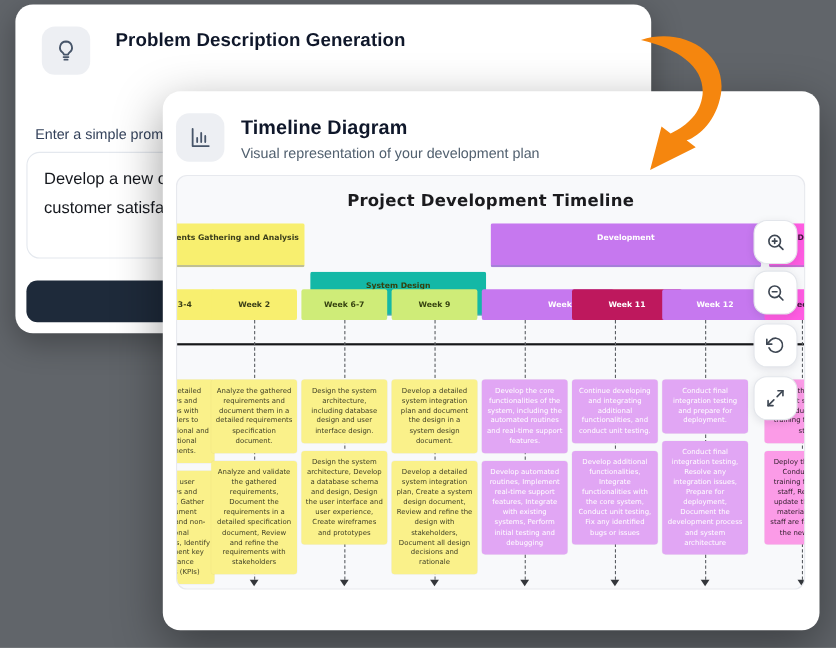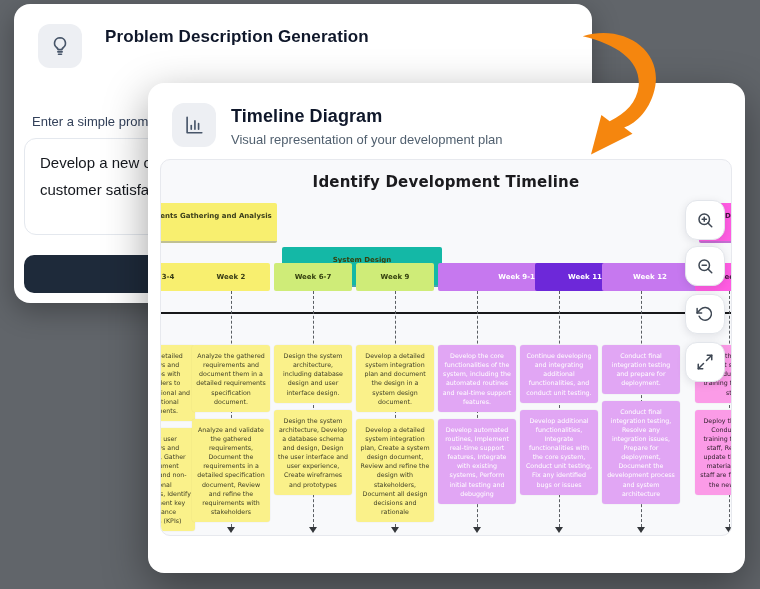--- a/index.html
+++ b/index.html
@@ -8,21 +8,21 @@
     background:#61656a;
     font-family:"Liberation Sans",sans-serif;
     -webkit-font-smoothing:antialiased;
   }
   .card{position:absolute;background:#fff;border-radius:16px;}
   #back-card{left:14px;top:4px;width:578px;height:299px;box-shadow:0 8px 28px rgba(0,0,0,.30);z-index:1;}
   #front-card{left:148px;top:83px;width:597px;height:490px;box-shadow:0 14px 44px rgba(0,0,0,.38);z-index:2;}
 
   .card-header{display:flex;gap:15px;align-items:flex-start;}
   #back-card .card-header{padding:20px 24px 0 24px;gap:23px;}
-  #front-card .card-header{padding:20px 26px 0 24px;}
+  #front-card .card-header{padding:20px 26px 0 12px;}
   .icon-tile{width:44px;height:44px;border-radius:12px;background:#edeff3;display:flex;align-items:center;justify-content:center;flex:0 0 auto;color:#475569;}
   .card-title{font-size:18px;font-weight:bold;color:#0f172a;margin:3px 0 5px;letter-spacing:.1px;}
   #back-card .card-title{font-size:17px;}
   .card-sub{font-size:13px;color:#51606f;}
 
   .form-area{padding:0 10px;}
   .prompt-label{margin-top:46px;font-size:13px;font-weight:500;color:#33415a;padding-left:8px;}
   .textarea{margin-top:9px;border:1px solid #e4e8ee;border-radius:12px;height:75px;padding:10px 15px;font-size:15px;color:#15181e;line-height:1.8;background:#fff;overflow:hidden;white-space:nowrap;}
   .gen-btn{position:absolute;left:10px;top:251px;width:calc(100% - 20px);height:38px;background:#1e2a3a;border:none;border-radius:10px;cursor:pointer;}
 
@@ -85,25 +85,26 @@
         <line x1="17" y1="16.5" x2="17" y2="10.5"></line>
       </svg>
     </div>
     <div>
       <div class="card-title">Timeline Diagram</div>
       <div class="card-sub">Visual representation of your development plan</div>
     </div>
   </div>
 
   <div id="diagram">
-    <div id="dg-title">Identify Development Timeline</div>
+    <div id="dg-title">Project Development Timeline</div>
     <div class="axis"></div>
 
   <div class="phase" style="left: -44px; width: 160px; background: rgb(248, 239, 111); color: rgb(59, 62, 27);">Requirements Gathering and Analysis</div>
       <div class="phase" style="left: 121px; width: 160px; background: #14b8a6; color: rgb(53, 65, 15); margin-top: 44px;">System Design</div>
+      <div class="phase" style="left: 285px; width: 246px; background: rgb(198, 120, 239); color: rgb(255, 255, 255);">Development</div>
       <div class="phase label-left" style="left: 538px; width: 200px; background: rgb(255, 92, 226); color: rgb(66, 22, 60);">Deployment</div>
       <div class="week" style="left: -44px; width: 78px; background: rgb(248, 239, 111); color: rgb(56, 60, 22);">Week 3-4</div>
       <div class="note-col" style="left: -44px;">
         <div class="note" style="background: rgb(250, 241, 138); color: rgb(63, 63, 38);">Conduct detailed interviews and workshops with stakeholders to gather functional and non-functional requirements.</div>
         <div class="note" style="background: rgb(250, 241, 138); color: rgb(63, 63, 38);">Conduct user interviews and workshops, Gather and document functional and non-functional requirements, Identify and document key performance indicators (KPIs)</div>
       </div>
       <div class="vline" style="left: 70px;"></div>
       <div class="week" style="left: 31px; width: 78px; background: rgb(248, 239, 111); color: rgb(56, 60, 22);">Week 2</div>
       <div class="note-col" style="left: 31px;">
         <div class="note" style="background: rgb(250, 241, 138); color: rgb(63, 63, 38);">Analyze the gathered requirements and document them in a detailed requirements specification document.</div>
@@ -121,21 +122,21 @@
         <div class="note" style="background: rgb(250, 241, 138); color: rgb(63, 63, 38);">Develop a detailed system integration plan and document the design in a system design document.</div>
         <div class="note" style="background: rgb(250, 241, 138); color: rgb(63, 63, 38);">Develop a detailed system integration plan, Create a system design document, Review and refine the design with stakeholders, Document all design decisions and rationale</div>
       </div>
       <div class="vline" style="left: 316px;"></div>
       <div class="week" style="left: 277px; width: 78px; background: rgb(198, 120, 239); color: rgb(255, 255, 255); padding-left: 42px;">Week 9-10</div>
       <div class="note-col" style="left: 277px;">
         <div class="note" style="background: rgb(225, 166, 244); color: rgb(255, 255, 255);">Develop the core functionalities of the system, including the automated routines and real-time support features.</div>
         <div class="note" style="background: rgb(225, 166, 244); color: rgb(255, 255, 255);">Develop automated routines, Implement real-time support features, Integrate with existing systems, Perform initial testing and debugging</div>
       </div>
       <div class="vline" style="left: 398px;"></div>
-      <div class="week" style="left: 359px; width: 100px; background: #6d28d9; color: rgb(255, 255, 255); margin-left: 15px;">Week 11</div>
+      <div class="week" style="left: 359px; width: 100px; background: #be185d; color: rgb(255, 255, 255);">Week 11</div>
       <div class="note-col" style="left: 359px;">
         <div class="note" style="background: rgb(225, 166, 244); color: rgb(255, 255, 255);">Continue developing and integrating additional functionalities, and conduct unit testing.</div>
         <div class="note" style="background: rgb(225, 166, 244); color: rgb(255, 255, 255);">Develop additional functionalities, Integrate functionalities with the core system, Conduct unit testing, Fix any identified bugs or issues</div>
       </div>
       <div class="vline" style="left: 480px;"></div>
       <div class="week" style="left: 441px; width: 96px; background: rgb(198, 120, 239); color: rgb(255, 255, 255);">Week 12</div>
       <div class="note-col" style="left: 441px;">
         <div class="note" style="background: rgb(225, 166, 244); color: rgb(255, 255, 255);">Conduct final integration testing and prepare for deployment.</div>
         <div class="note" style="background: rgb(225, 166, 244); color: rgb(255, 255, 255);">Conduct final integration testing, Resolve any integration issues, Prepare for deployment, Document the development process and system architecture</div>
       </div>

